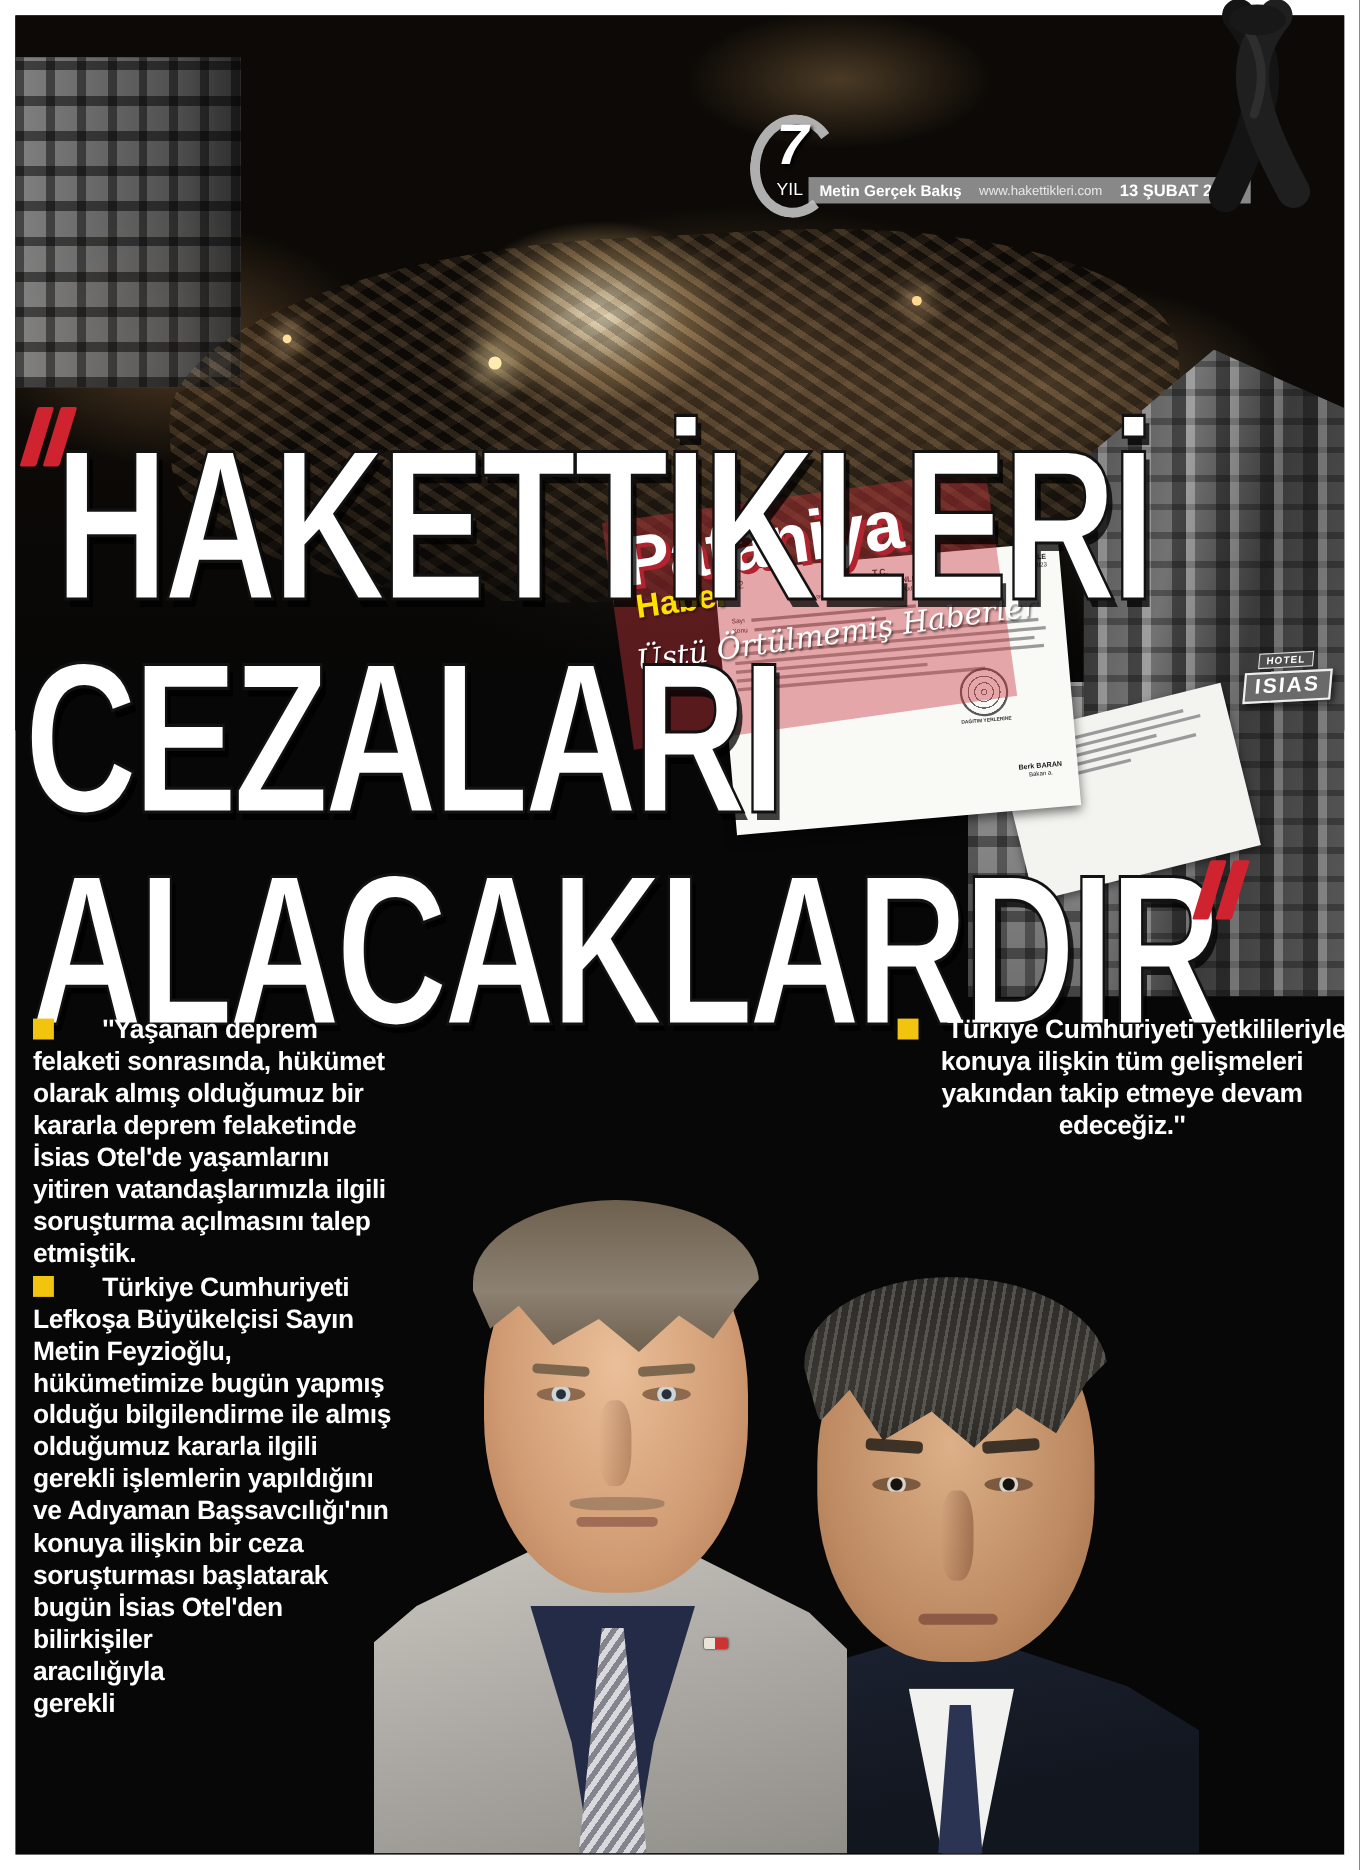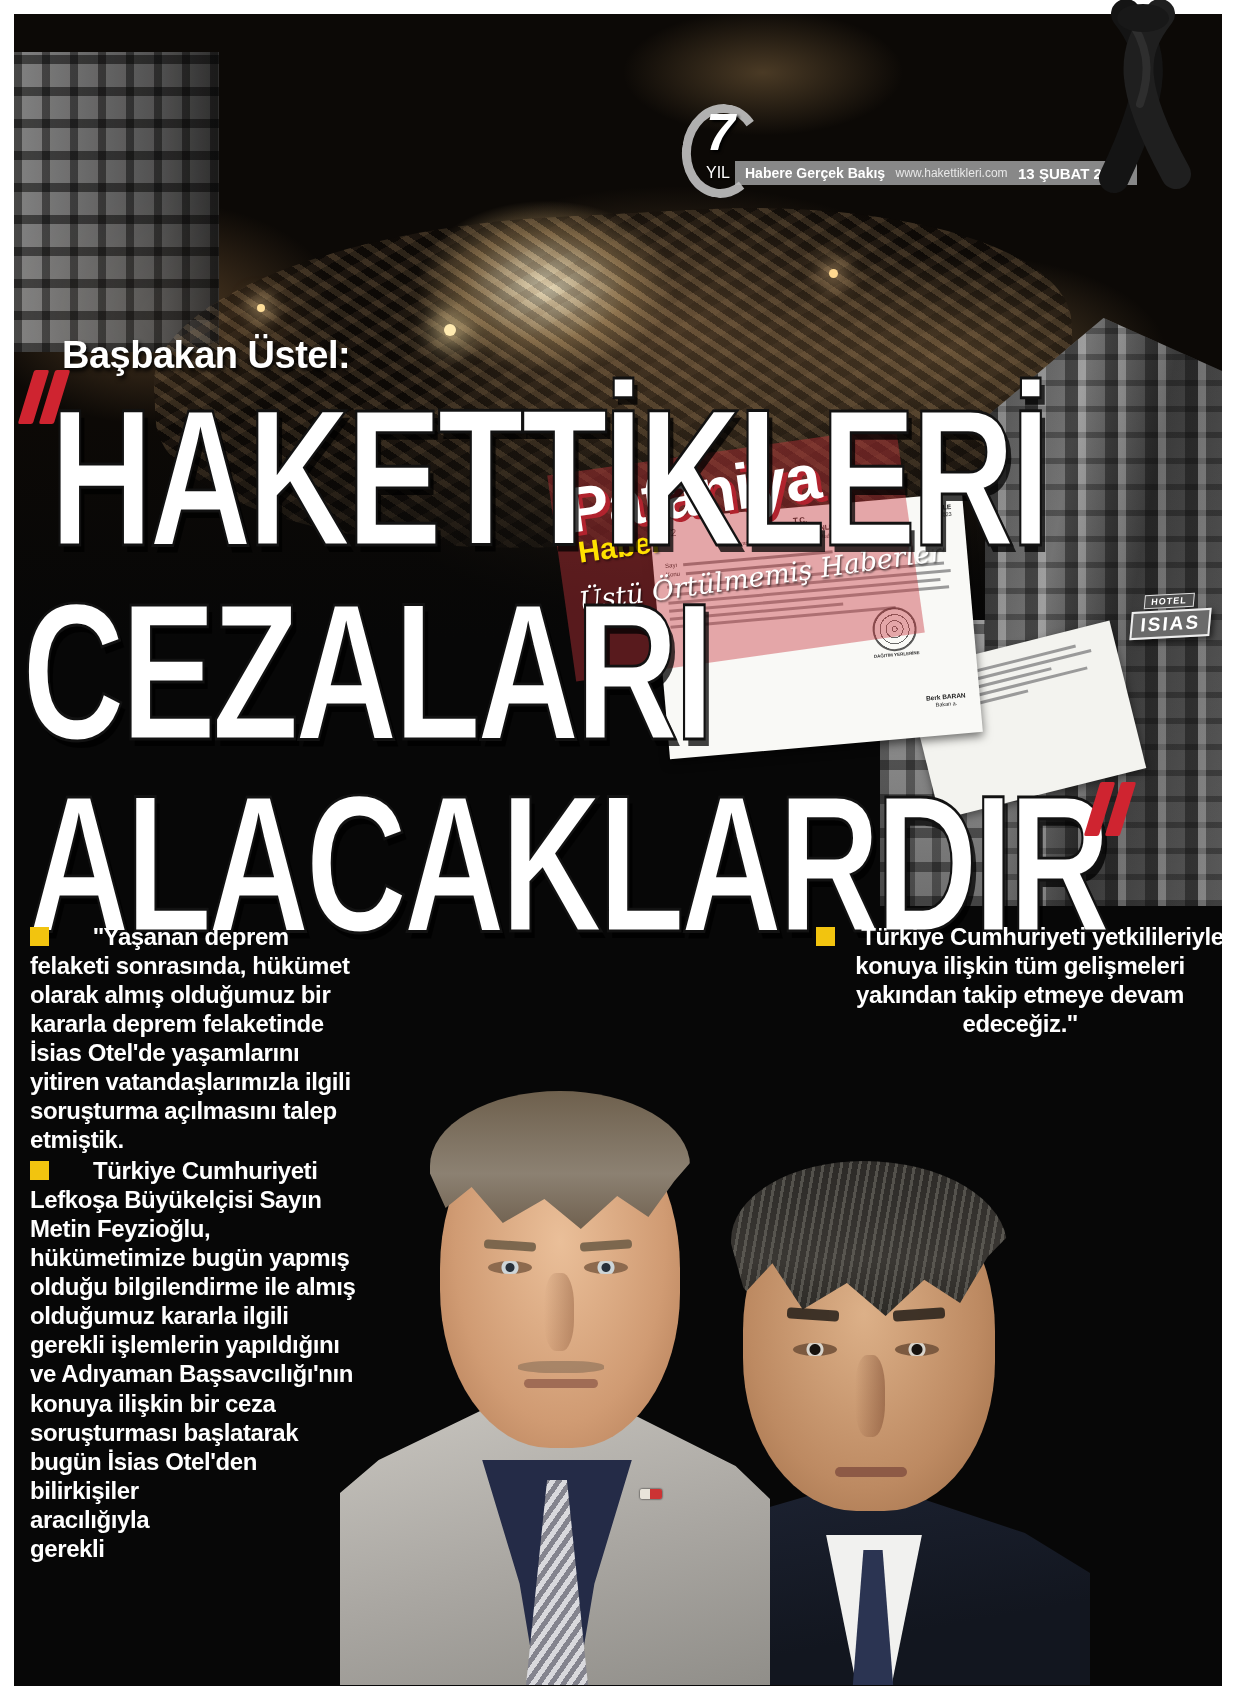--- a/index.html
+++ b/index.html
@@ -217,21 +217,21 @@
     <div class="building-wing"></div>
     <div class="building">
       <div class="sign">
         <span class="sign-hotel">HOTEL</span>
         <span class="sign-isias">ISIAS</span>
         <span class="sign-stars"></span>
       </div>
     </div>
 
     <div class="tag-bar">
-      <span class="tagline">Habere Gerçek Bakış</span>
+      <span class="tagline">Metin Gerçek Bakış</span>
       <span class="website">www.hakettikleri.com</span>
       <span class="issue-date">13 ŞUBAT 2023</span>
     </div>
     <div class="years">
       <div class="years-arc"></div>
       <div class="years-num">7</div>
       <div class="years-label">YIL</div>
     </div>
     <svg class="ribbon" viewBox="0 0 180 200">
       <path d="M78 14 C108 52 110 86 66 178" stroke="#141414" stroke-width="30" fill="none" stroke-linecap="round"></path>
@@ -281,21 +281,20 @@
         <div class="doc-signer-title">Bakan a.</div>
       </div>
     </div>
 
     <div class="watermark">
       <div class="wm-title">Pataniya</div>
       <div class="wm-sub">Haber</div>
       <div class="wm-slogan">Üstü Örtülmemiş Haberler</div>
     </div>
 
-    <div class="kicker">Başbakan Üstel:</div>
     <div class="qmark quote-open">
         <i></i>
         <i></i>
       </div>
     <div class="hl hl1">HAKETTİKLERİ</div>
     <div class="hl hl2">CEZALARI</div>
     <div class="hl hl3">ALACAKLARDIR</div>
     <div class="qmark quote-close">
         <i></i>
         <i></i>

